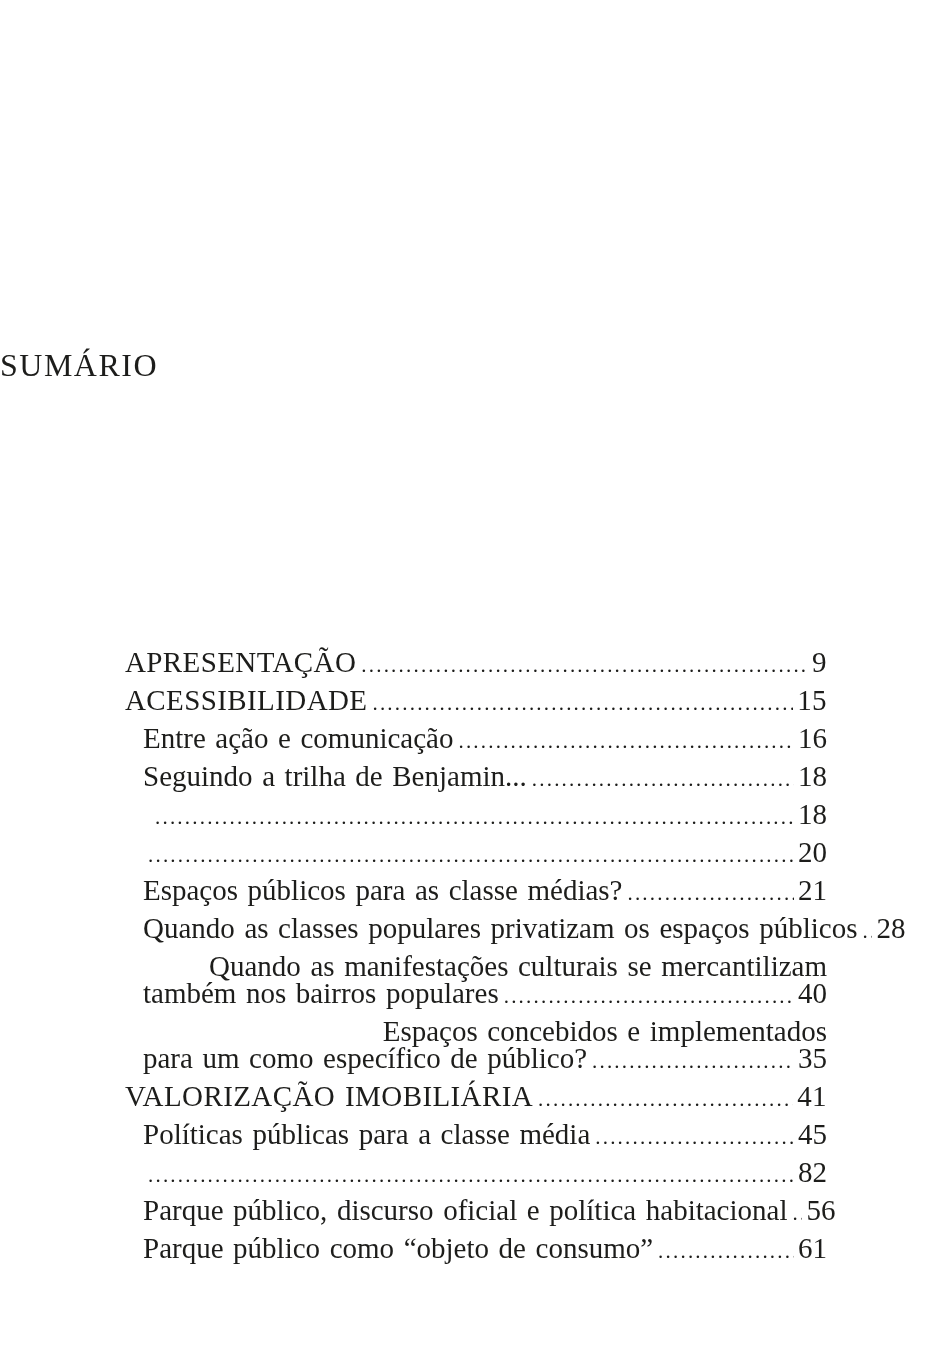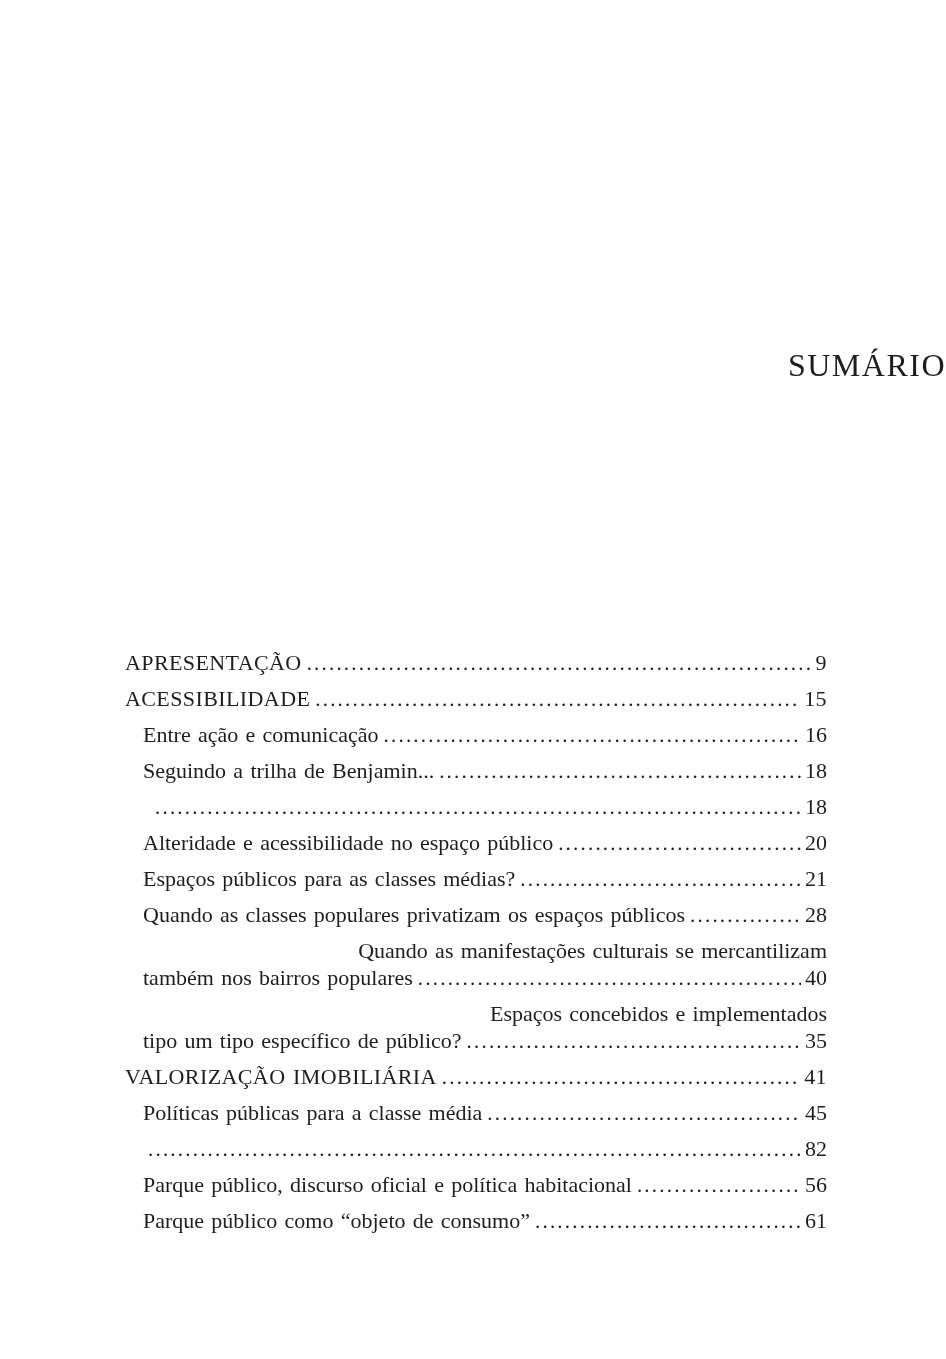--- a/index.html
+++ b/index.html
@@ -19,34 +19,34 @@
     position: absolute;
     inset: 0;
     background: #ffffff;
   }
   .doc-title {
     position: absolute;
     top: 347px;
     left: 0;
     width: 100%;
     margin: 0;
-    text-align: right;
+    text-align: left;
     font-size: 32px;
     font-weight: normal;
     letter-spacing: 1.5px;
     color: #1d1d1b;
   }
   .toc {
     position: absolute;
     top: 649px;
     left: 125px;
     width: 702px;
   }
   .entry {
-    font-size: 22px;
+    font-size: 29px;
     line-height: 27px;
     margin-bottom: 8px;
     word-spacing: 0.08em;
   }
   .entry.section {
     letter-spacing: 0.4px;
   }
   .entry.section:first-child {
     margin-top: 0;
   }
@@ -125,29 +125,28 @@
 
   <div class="entry sub extra-indent">
     <div class="row">
       <span class="leader"></span>
       <span class="pagenum">18</span>
     </div>
   </div>
 
   <div class="entry sub">
     <div class="row">
-      <span class="label">Alteridade e acessibilidade no espaço público</span>
       <span class="leader"></span>
       <span class="pagenum">20</span>
     </div>
   </div>
 
   <div class="entry sub">
     <div class="row">
-      <span class="label">Espaços públicos para as classes médias?</span>
+      <span class="label">Espaços públicos para as classe médias?</span>
       <span class="leader"></span>
       <span class="pagenum">21</span>
     </div>
   </div>
 
   <div class="entry sub">
     <div class="row">
       <span class="label">Quando as classes populares privatizam os espaços públicos</span>
       <span class="leader"></span>
       <span class="pagenum">28</span>
@@ -159,21 +158,21 @@
         <div class="row">
       <span class="label">também nos bairros populares</span>
       <span class="leader"></span>
       <span class="pagenum">40</span>
     </div>
   </div>
 
   <div class="entry sub">
     <div class="line">Espaços concebidos e implementados</div>
         <div class="row">
-      <span class="label">tipo um tipo específico de público?</span>
+      <span class="label">para um como específico de público?</span>
       <span class="leader"></span>
       <span class="pagenum">35</span>
     </div>
   </div>
 
   <div class="entry section">
     <div class="row">
       <span class="label">VALORIZAÇÃO IMOBILIÁRIA</span>
       <span class="leader"></span>
       <span class="pagenum">41</span>

